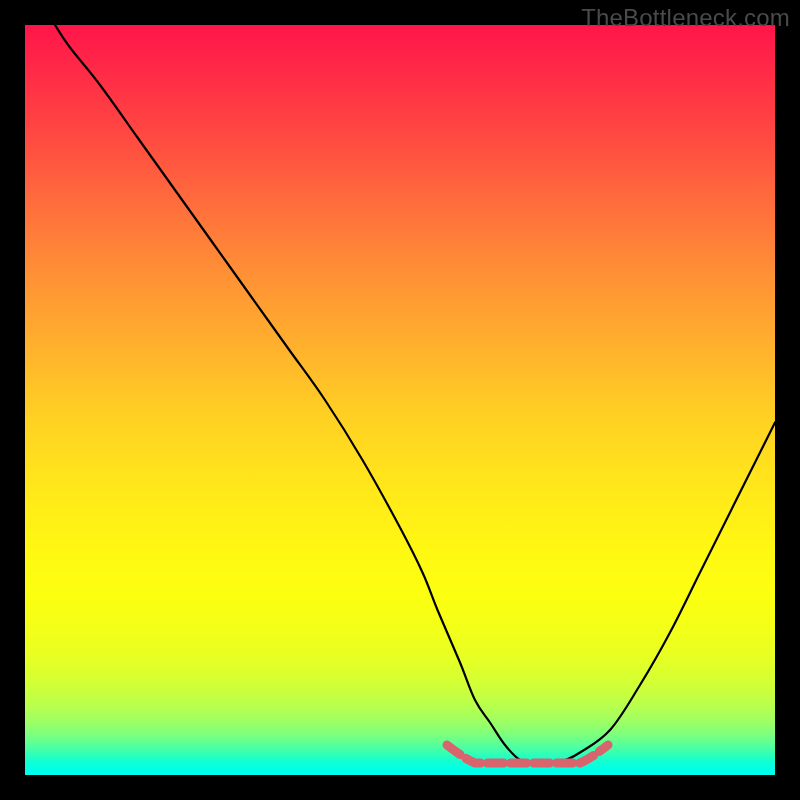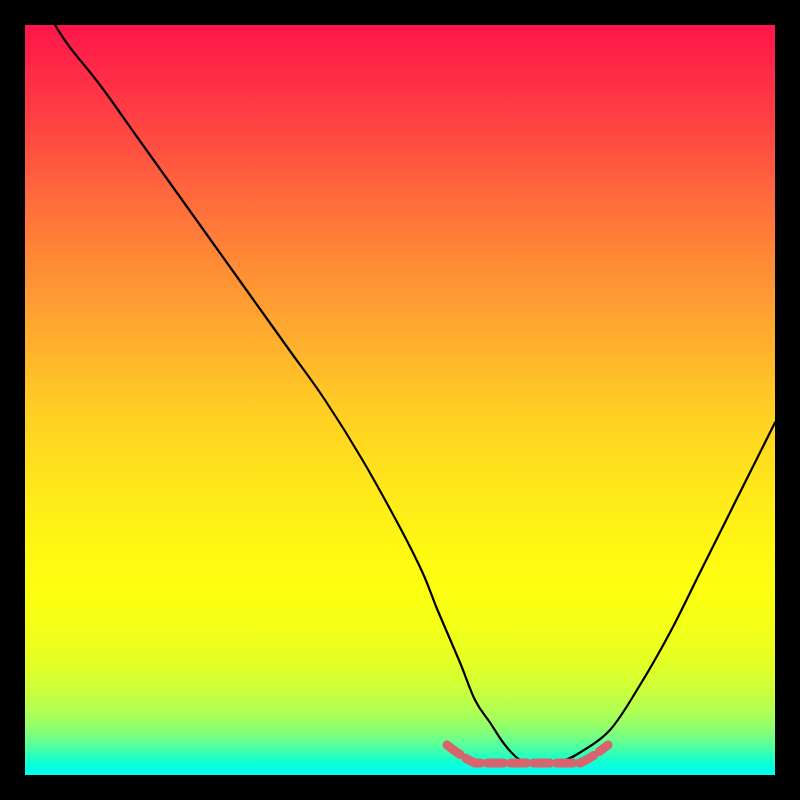--- a/index.html
+++ b/index.html
@@ -73,20 +73,21 @@
     inset: 0;
     width: 100%;
     height: 100%;
   }
 </style>
 </head>
 <body>
 
 <div class="frame">
 
+  <div class="watermark">TheBottleneck.com</div>
 
   <div class="plot-area">
     <div class="gradient"></div>
 
     <svg class="curve" viewBox="0 0 750 750" preserveAspectRatio="none">
       <path d="M 30.0 0.0 C 32.7 4.0, 36.9 11.7, 45.0 22.5 C 53.1 33.3, 62.9 43.8, 75.0 60.0 C 87.2 76.2, 99.0 93.6, 112.5 112.5 C 126.0 131.4, 136.5 146.1, 150.0 165.0 C 163.5 183.9, 174.0 198.6, 187.5 217.5 C 201.0 236.4, 211.5 251.1, 225.0 270.0 C 238.5 288.9, 249.0 303.6, 262.5 322.5 C 276.0 341.4, 286.5 354.8, 300.0 375.0 C 313.5 395.3, 324.0 412.1, 337.5 435.0 C 351.0 457.9, 364.2 482.3, 375.0 502.5 C 385.8 522.8, 390.8 532.6, 397.5 547.5 C 404.3 562.4, 405.8 568.8, 412.5 585.0 C 419.3 601.2, 428.2 621.3, 435.0 637.5 C 441.7 653.7, 444.6 664.2, 450.0 675.0 C 455.4 685.8, 459.6 689.4, 465.0 697.5 C 470.4 705.6, 474.6 713.3, 480.0 720.0 C 485.4 726.8, 489.6 731.6, 495.0 735.0 C 500.4 738.4, 504.6 738.1, 510.0 738.8 C 515.4 739.4, 519.6 739.4, 525.0 738.8 C 530.4 738.1, 534.6 737.0, 540.0 735.0 C 545.4 733.0, 546.9 732.9, 555.0 727.5 C 563.1 722.1, 574.2 717.1, 585.0 705.0 C 595.8 692.9, 604.2 677.5, 615.0 660.0 C 625.8 642.5, 634.2 627.8, 645.0 607.5 C 655.8 587.3, 664.2 569.1, 675.0 547.5 C 685.8 525.9, 694.2 509.1, 705.0 487.5 C 715.8 465.9, 726.9 443.7, 735.0 427.5 C 743.1 411.3, 747.3 402.9, 750.0 397.5" fill="none" stroke="#000" stroke-width="2.2" stroke-linecap="round"></path>
       <path d="M 422.0 720.0 Q 440.0 734.0 450.0 738.0 L 555.0 738.0 Q 565.0 734.0 583.0 720.0" fill="none" stroke="#d8646e" stroke-width="9" stroke-linecap="round" stroke-linejoin="round" stroke-dasharray="16 7"></path>
     </svg>
   </div>
 

